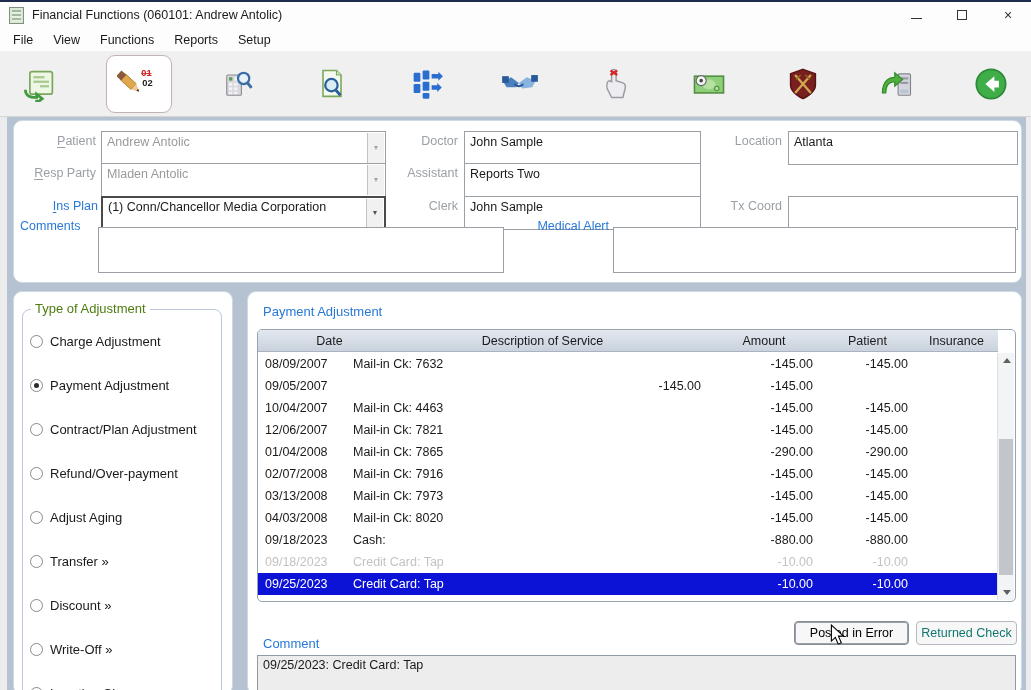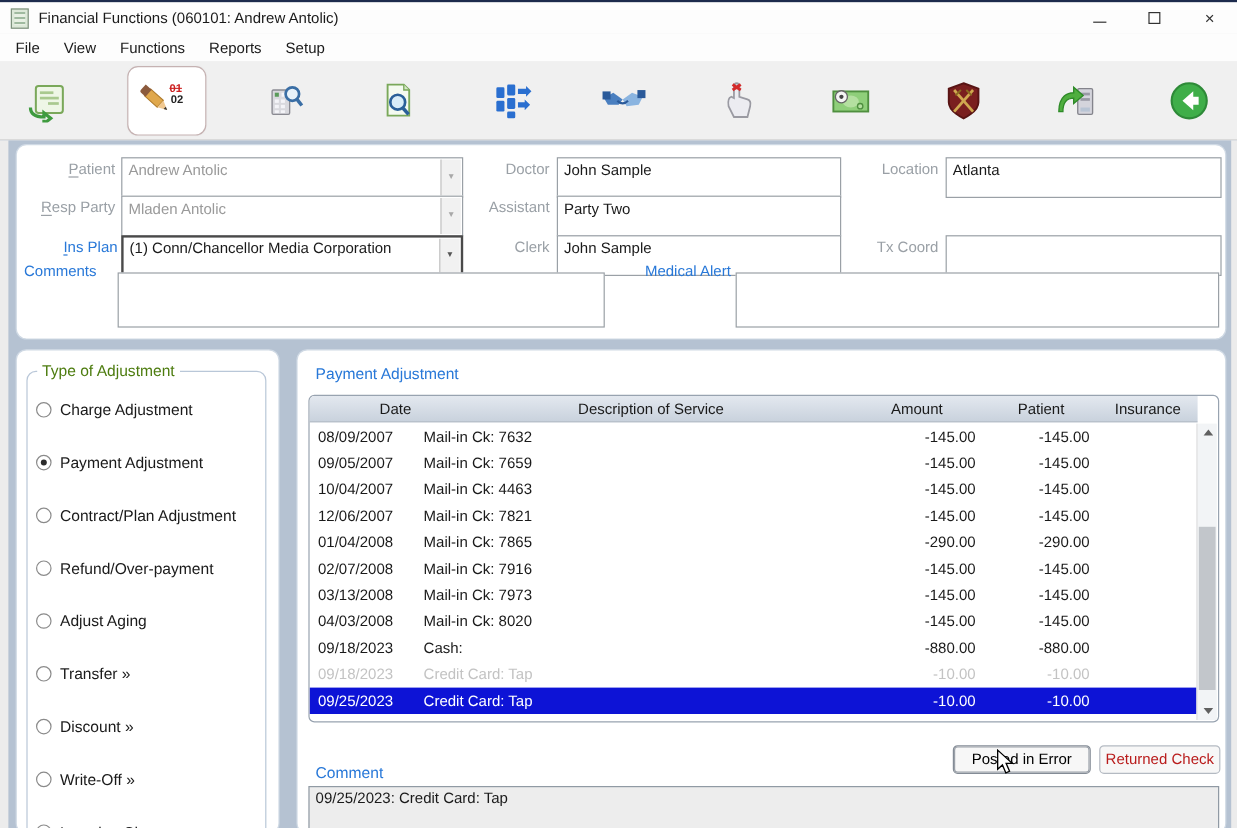--- a/index.html
+++ b/index.html
@@ -87,21 +87,21 @@
               border-left:1px solid #e0e0e0; }
   .sb-arrow { position:absolute; left:0; width:17px; height:15px; display:flex; align-items:center; justify-content:center; }
   .sb-up { top:0; } .sb-dn { bottom:0; }
   .tri-up { width:0; height:0; border-left:4px solid transparent; border-right:4px solid transparent; border-bottom:5px solid #606060; }
   .tri-dn { width:0; height:0; border-left:4px solid transparent; border-right:4px solid transparent; border-top:5px solid #606060; }
   .sb-thumb { position:absolute; left:1px; width:14px; top:86px; height:136px; background:#c2c6cb; }
   
   .btn { position:absolute; top:329px; height:24px; border:1px solid #848c96; border-radius:4px;
          background:#f7f7f7; font-size:12.5px; text-align:center; line-height:22px; }
   .btn.primary { left:546px; width:115px; box-shadow:inset 0 0 0 1px #9aa0a8; color:#000; }
-  .btn.disabled { left:668px; width:101px; color:#b91c1c; border-color:#b4bac2; }
+  .btn.disabled { left:668px; width:101px; color:#0f766e; border-color:#b4bac2; }
   .comment-label { left:15px; top:344px; }
   .comment-box { position:absolute; left:9px; top:363px; width:759px; height:44px;
          border:1px solid #909aa4; background:#ededed; font-size:12.5px; padding:2px 5px; }
   
   .cursor { position:absolute; left:828px; top:624px; width:20px; height:22px; z-index:50; }
 </style>
 </head>
 <body>
 
 <div class="topstrip"></div>
@@ -251,21 +251,21 @@
   <div class="flabel" style="left:7px; top:45px; width:75px;"><u>R</u>esp Party</div>
   <div class="fbox combo dim" style="left:87px; top:42px; width:285px;"><span>Mladen Antolic</span><span class="drop">▼</span></div>
 
   <div class="flabel blue" style="left:24px; top:78px; width:60px; text-align:right;"><u>I</u>ns Plan</div>
   <div class="fbox combo focus" style="left:87px; top:75px; width:285px;"><span>(1) Conn/Chancellor Media Corporation</span><span class="drop">▼</span></div>
 
   <div class="flabel" style="left:367px; top:13px; width:77px;">Doctor</div>
   <div class="fbox" style="left:450px; top:10px; width:237px;">John Sample</div>
 
   <div class="flabel" style="left:367px; top:45px; width:77px;">Assistant</div>
-  <div class="fbox" style="left:450px; top:42px; width:237px;">Party Two</div>
+  <div class="fbox" style="left:450px; top:42px; width:237px;">Reports Two</div>
 
   <div class="flabel" style="left:367px; top:78px; width:77px;">Clerk</div>
   <div class="fbox" style="left:450px; top:75px; width:237px;">John Sample</div>
 
   <div class="flabel" style="left:677px; top:13px; width:91px;">Location</div>
   <div class="fbox" style="left:774px; top:10px; width:230px;">Atlanta</div>
 
   <div class="flabel" style="left:677px; top:78px; width:91px;">Tx Coord</div>
   <div class="fbox" style="left:774px; top:75px; width:230px;"></div>
 
@@ -338,21 +338,20 @@
     <div class="tbody" id="table-body">
         <div class="trow">
           <span class="c-date">08/09/2007</span>
           <span class="c-desc">Mail-in Ck: 7632</span>
           <span class="c-amt">-145.00</span>
           <span class="c-pat">-145.00</span>
           <span class="c-ins"></span>
         </div>
         <div class="trow">
           <span class="c-date">09/05/2007</span>
-          <span class="c-desc">Mail-in Ck: 7659</span>
           <span class="c-amt">-145.00</span>
           <span class="c-pat">-145.00</span>
           <span class="c-ins"></span>
         </div>
         <div class="trow">
           <span class="c-date">10/04/2007</span>
           <span class="c-desc">Mail-in Ck: 4463</span>
           <span class="c-amt">-145.00</span>
           <span class="c-pat">-145.00</span>
           <span class="c-ins"></span>

